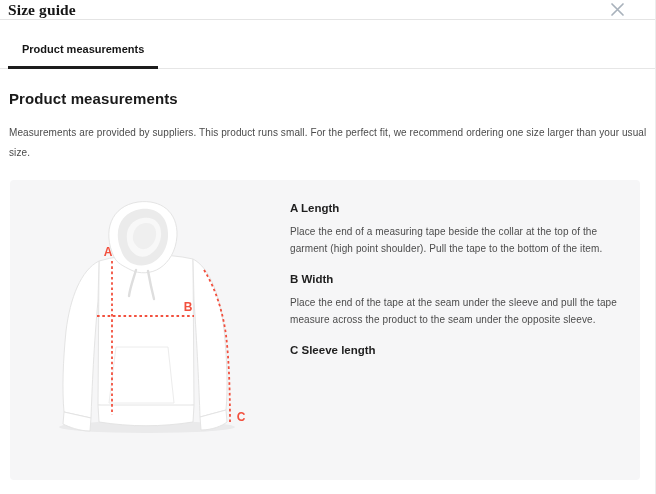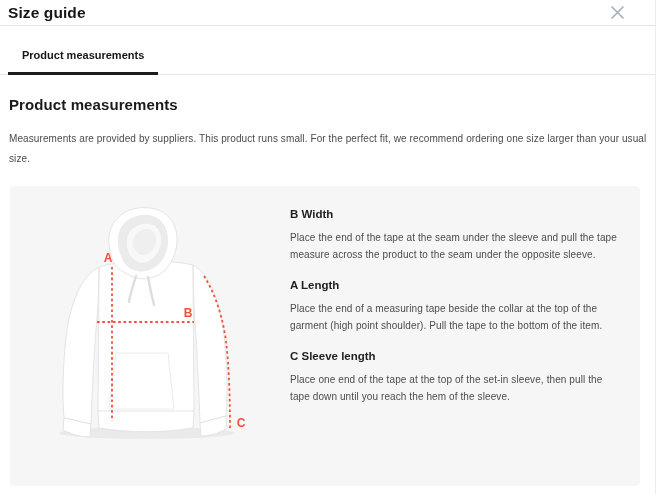--- a/index.html
+++ b/index.html
@@ -13,24 +13,25 @@
     position: relative;
   }
   .screen-edge-right {
     position: absolute; top: 0; right: 0;
     width: 1px; height: 494px;
     background: #ececec;
   }
 
   
   .modal-header {
-    height: 26px;
+    height: 20px;
     display: flex; align-items: center;
     padding: 0 31px 0 8px;
     border-bottom: 1px solid #e4e4e4;
+    font-family: Liberation Serif, serif;
   }
   .modal-title {
     font-size: 15.5px; font-weight: 700; color: #161616;
     letter-spacing: 0.1px;
   }
   .close-btn {
     margin-left: auto;
     width: 16px; height: 16px;
     display: flex; align-items: center; justify-content: center;
     cursor: pointer; background: none; border: none; padding: 0;
@@ -162,30 +163,29 @@
           <line class="red-line" x1="40" y1="123" x2="137" y2="123"></line>
           <path class="red-line" d="M147,77 C159,96 166,120 169,142 C172,167 173,198 173,230"></path>
           <text class="red-label" x="51" y="63">A</text>
           <text class="red-label" x="131" y="118">B</text>
           <text class="red-label" x="184" y="228">C</text>
         </svg>
       </div>
 
       <div class="measure-col">
         <div>
+          <h4 class="measure-label">A Length</h4>
+          <p class="measure-desc">Place the end of a measuring tape beside the collar at the top of the garment (high point shoulder). Pull the tape to the bottom of the item.</p>
+        </div>
+        <div>
           <h4 class="measure-label">B Width</h4>
           <p class="measure-desc">Place the end of the tape at the seam under the sleeve and pull the tape measure across the product to the seam under the opposite sleeve.</p>
         </div>
         <div>
-          <h4 class="measure-label">A Length</h4>
-          <p class="measure-desc">Place the end of a measuring tape beside the collar at the top of the garment (high point shoulder). Pull the tape to the bottom of the item.</p>
-        </div>
-        <div>
           <h4 class="measure-label">C Sleeve length</h4>
-          <p class="measure-desc">Place one end of the tape at the top of the set-in sleeve, then pull the tape down until you reach the hem of the sleeve.</p>
         </div>
       </div>
 
     </div>
   </div>
 
   <div class="screen-edge-right"></div>
 </div>
 
 </body></html>

